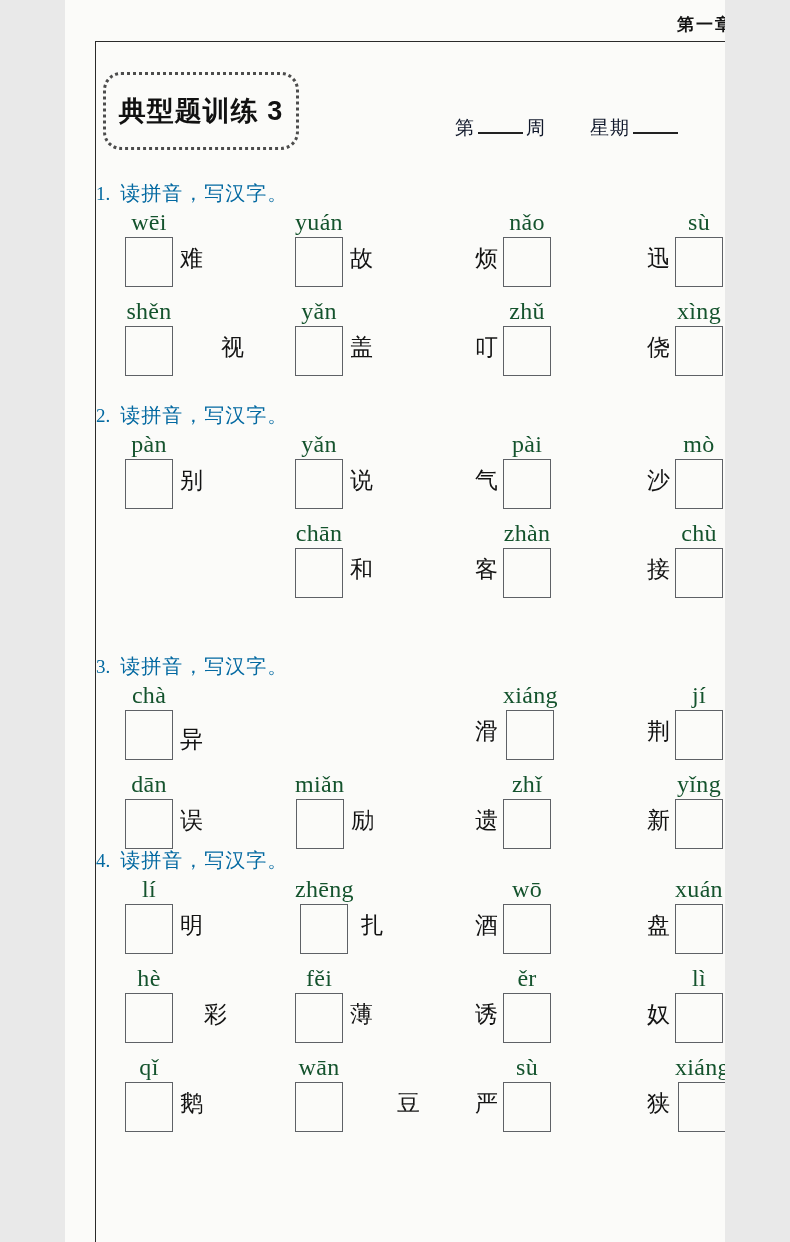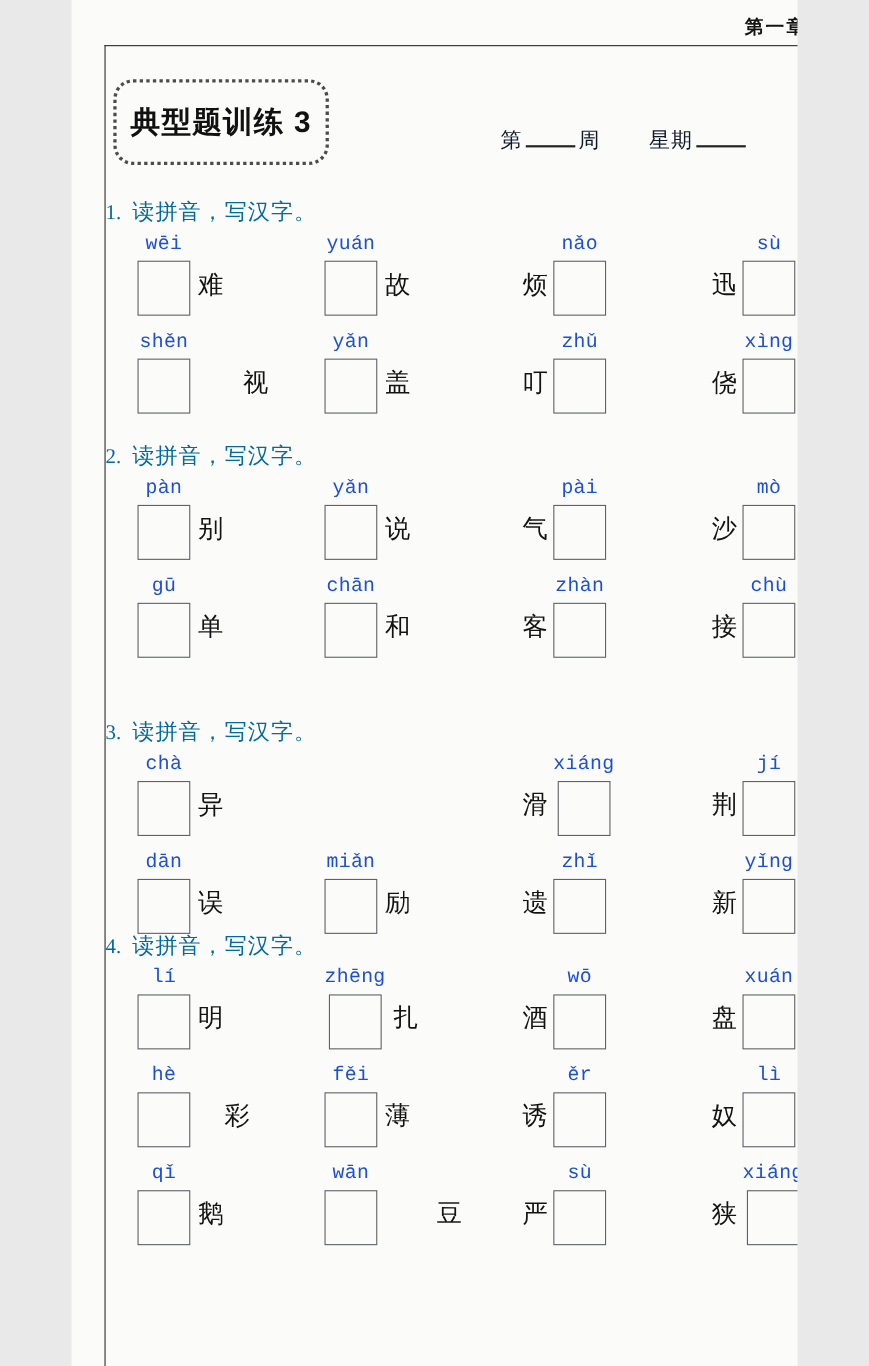--- a/index.html
+++ b/index.html
@@ -49,22 +49,22 @@
   .exercise{position:absolute;left:31px;width:735px;z-index:1;}
   .sec-head{
     font-family:"Liberation Serif",serif;font-size:20px;color:#0369a1;
     line-height:24px;letter-spacing:1px;
   }
   .sec-num{font-size:19px;letter-spacing:0;margin-right:10px;}
   .ex-row{position:absolute;left:0;height:80px;width:100%;}
   .cell{position:absolute;top:0;display:flex;align-items:flex-start;}
   .pcol{display:flex;flex-direction:column;align-items:center;min-width:48px;row-gap:2px;}
   .pinyin{
-    font-family:Liberation Mono, monospace;font-size:18px;line-height:26px;
-    color:#1d4ed8;letter-spacing:0.3px;white-space:nowrap;
+    font-family:Liberation Serif, serif;font-size:24px;line-height:26px;
+    color:#14532d;letter-spacing:0.3px;white-space:nowrap;
   }
   .wbox{
     width:48px;height:50px;box-sizing:border-box;
     border:1.5px solid #5e6166;background:transparent;
   }
   .hanzi{
     font-family:"Liberation Serif",serif;font-size:23px;line-height:24px;
     color:#131313;margin-top:38px;white-space:nowrap;
   }
   .hanzi.pre{margin-right:5px;}
@@ -189,27 +189,20 @@
           </div>
           <div class="cell" style="left: 551px;">
             <span class="hanzi pre">沙</span>
             <div class="pcol">
               <span class="pinyin">mò</span>
               <div class="wbox"></div>
             </div>
           </div>
         </div>
         <div class="ex-row" style="top: 117px;">
-          <div class="cell" style="left: 29px;">
-            <div class="pcol">
-              <span class="pinyin">gū</span>
-              <div class="wbox"></div>
-            </div>
-            <span class="hanzi post">单</span>
-          </div>
           <div class="cell" style="left: 199px;">
             <div class="pcol">
               <span class="pinyin">chān</span>
               <div class="wbox"></div>
             </div>
             <span class="hanzi post">和</span>
           </div>
           <div class="cell" style="left: 379px;">
             <span class="hanzi pre">客</span>
             <div class="pcol">
@@ -222,21 +215,21 @@
             <div class="pcol">
               <span class="pinyin">chù</span>
               <div class="wbox"></div>
             </div>
           </div>
         </div>
       </section>
       <section class="exercise" style="top: 654px;">
         <div class="sec-head"><span class="sec-num">3.</span><span class="sec-inst">读拼音，写汉字。</span></div>
         <div class="ex-row" style="top: 28px;">
-          <div class="cell" style="left: 29px;">
+          <div class="cell" style="left: 29px; align-items: center;">
             <div class="pcol">
               <span class="pinyin">chà</span>
               <div class="wbox"></div>
             </div>
             <span class="hanzi post">异</span>
           </div>
           <div class="cell" style="left: 379px;">
             <span class="hanzi pre">滑</span>
             <div class="pcol">
               <span class="pinyin">xiáng</span>

